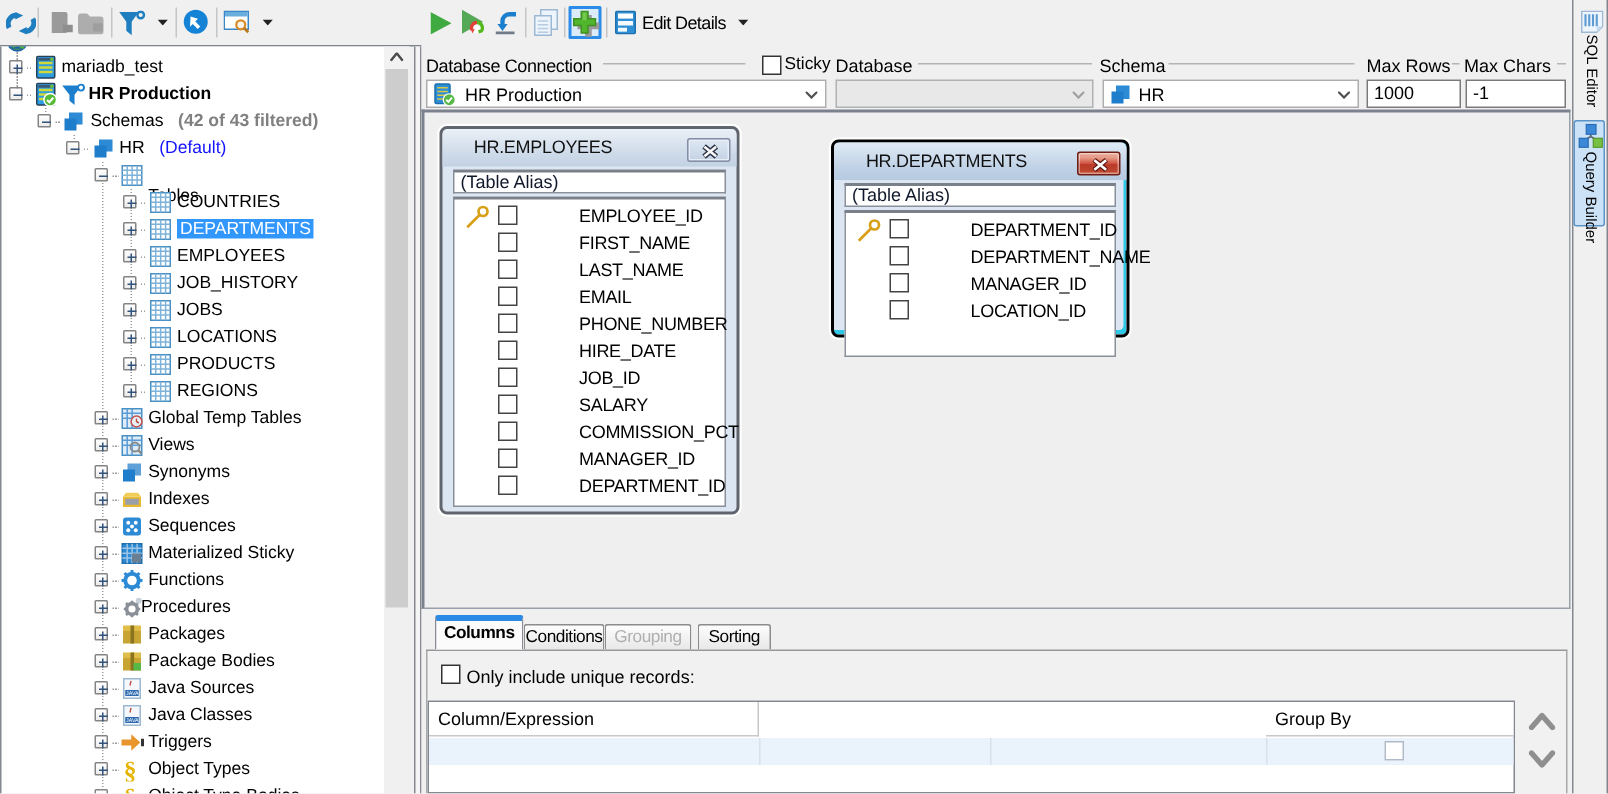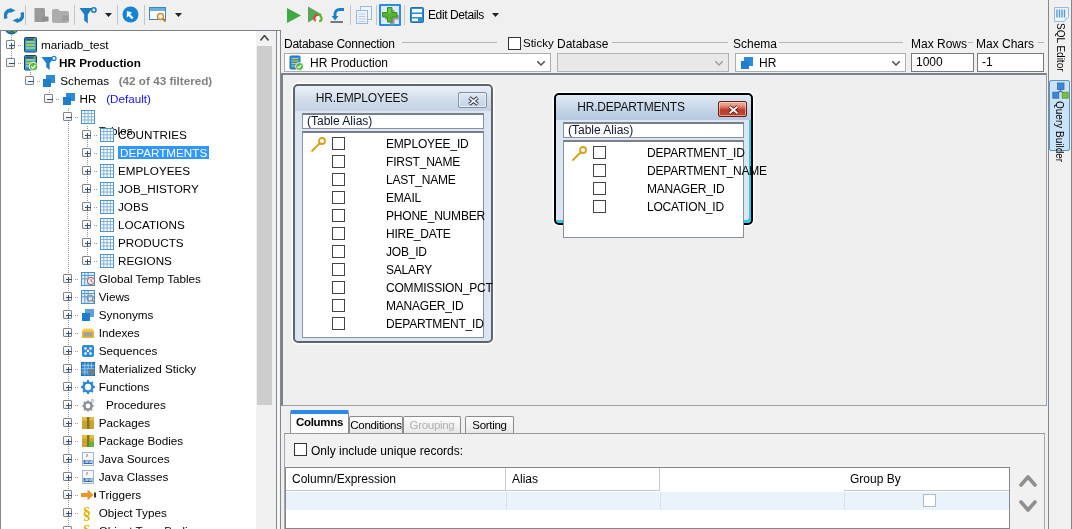--- a/index.html
+++ b/index.html
@@ -334,21 +334,21 @@
       <div class="trow" style="left:97.75px;top:347px;">Functions</div>
       <div style="position:absolute;left:73.5px;top:374px;width:4.25px;height:1px;background-image:repeating-linear-gradient(to right,#999 0,#999 1px,transparent 1px,transparent 2px)"></div>
       <div class="exp plus" style="left:62px;top:369px"></div>
       <svg class="ticon" style="left:78.75px;top:366px" viewBox="0 0 16 16">
         <circle cx="8" cy="9" r="3.6" fill="none" stroke="#8a9098" stroke-width="2.4"></circle>
         <g stroke="#8a9098" stroke-width="1.8">
           <path d="M8 3.5 v2.5 M8 12 v2.5 M2.5 9 h2.5 M11 9 h2.5 M4 5 l1.8 1.8 M10.2 11.2 l1.8 1.8 M12 5 l-1.8 1.8 M5.8 11.2 L4 13"></path>
         </g>
         <circle cx="12.5" cy="3.5" r="2" fill="#c8d0d8"></circle>
       </svg>
-      <div class="trow" style="left:105px;top:365px;">Procedures</div>
+      <div class="trow" style="left:93px;top:365px;">Procedures</div>
       <div style="position:absolute;left:73.5px;top:392px;width:4.25px;height:1px;background-image:repeating-linear-gradient(to right,#999 0,#999 1px,transparent 1px,transparent 2px)"></div>
       <div class="exp plus" style="left:62px;top:387px"></div>
       <svg class="ticon" style="left:78.75px;top:384px" viewBox="0 0 16 16">
         <rect x="2" y="5" width="12" height="9" fill="#c8a432"></rect>
         <rect x="2" y="2" width="12" height="3.6" fill="#e0bc48"></rect>
         <rect x="7" y="2" width="2.4" height="12" fill="#8a7420"></rect>
       </svg>
       <div class="trow" style="left:97.75px;top:383px;">Packages</div>
       <div style="position:absolute;left:73.5px;top:410px;width:4.25px;height:1px;background-image:repeating-linear-gradient(to right,#999 0,#999 1px,transparent 1px,transparent 2px)"></div>
       <div class="exp plus" style="left:62px;top:405px"></div>
@@ -552,21 +552,20 @@
     <div class="tab" style="left:68px;width:54px">Conditions</div>
     <div class="tab" style="left:122px;width:58px;color:#b0b0b0">Grouping</div>
     <div class="tab" style="left:184px;width:49px">Sorting</div>
     <div id="tabline"></div>
 
     <div id="lowerpane">
       <div class="cbox" style="left:9px;top:9px"></div>
       <div style="position:absolute;left:26px;top:10px">Only include unique records:</div>
       <div id="btable">
         <div class="bth" style="left:0;width:220px">Column/Expression</div>
-        <div class="bth" style="left:220px;width:154px">Alias</div>
         <div class="bth" style="left:558px;width:165px;border-right:none">Group By</div>
         <div class="brow2">
           <div style="position:absolute;left:220px;top:0;width:1px;height:18px;background:#d8e2ee"></div>
           <div style="position:absolute;left:374px;top:0;width:1px;height:18px;background:#d8e2ee"></div>
           <div style="position:absolute;left:558px;top:0;width:1px;height:18px;background:#d8e2ee"></div>
           <div style="position:absolute;left:637px;top:2px;width:13px;height:13px;background:#fff;border:1px solid #b0bac8"></div>
         </div>
       </div>
       <svg class="chev" style="left:734px;top:40px" width="18" height="13" viewBox="0 0 18 13">
           <path d="M2 11 L9 3 L16 11" fill="none" stroke="#8f8f8f" stroke-width="3.6" stroke-linecap="round" stroke-linejoin="round"></path>

